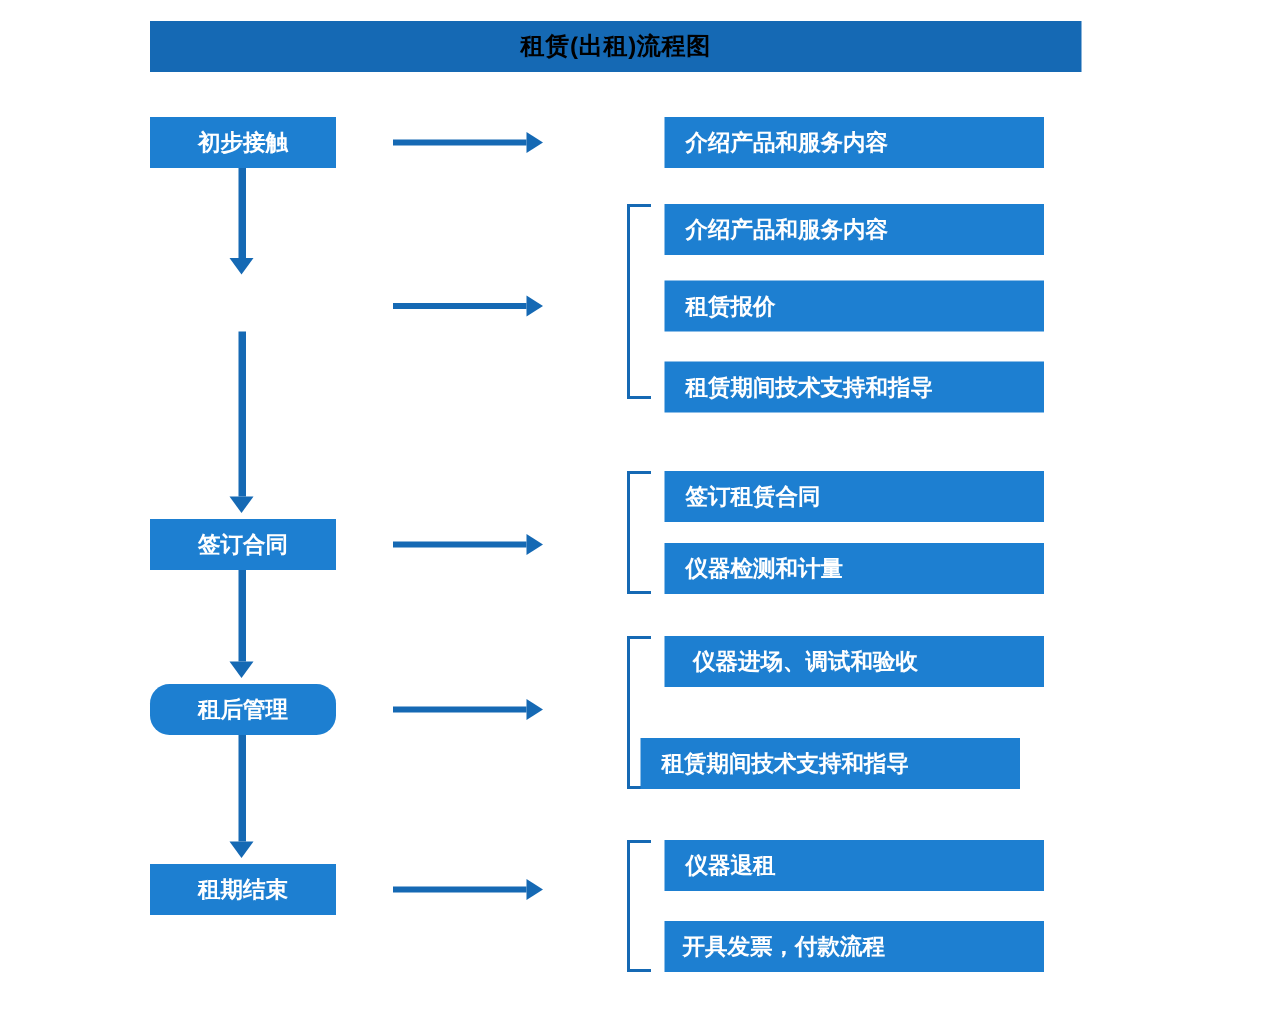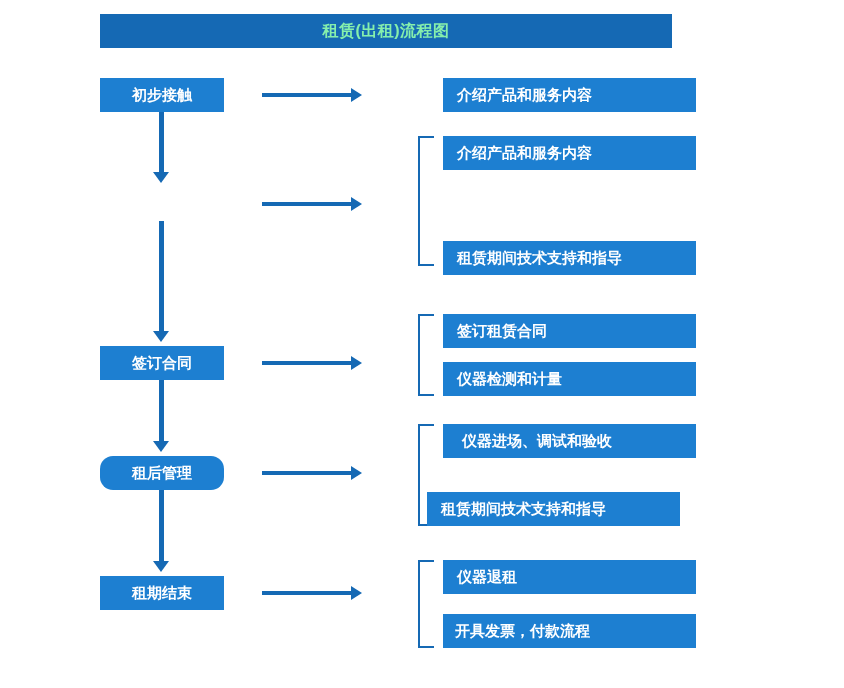--- a/index.html
+++ b/index.html
@@ -17,24 +17,24 @@
   #canvas {
     position: relative;
     width: 844px;
     height: 688px;
   }
   
   .title-bar {
     position: absolute;
     left: 100px;
     top: 14px;
-    width: 572px;
+    width: 621px;
     height: 34px;
     background: #1569b4;
-    color: #86efac;
+    color: #000000;
     font-size: 16px;
     font-weight: bold;
     display: flex;
     align-items: center;
     justify-content: center;
     letter-spacing: 0.5px;
   }
   
   .stage-box {
     position: absolute;
@@ -151,20 +151,21 @@
   </div>
 
   <div class="bracket" style="left:418px; top:136px; width:16px; height:130px;"></div>
   <div class="bracket" style="left:418px; top:314px; width:16px; height:82px;"></div>
   <div class="bracket" style="left:418px; top:424px; width:16px; height:102px;"></div>
   <div class="bracket" style="left:418px; top:560px; width:16px; height:88px;"></div>
 
   <div class="detail-box" style="left:443px; top:78px; width:253px;">介绍产品和服务内容</div>
 
   <div class="detail-box" style="left:443px; top:136px; width:253px;">介绍产品和服务内容</div>
+  <div class="detail-box" style="left:443px; top:187px; width:253px;">租赁报价</div>
   <div class="detail-box" style="left:443px; top:241px; width:253px;">租赁期间技术支持和指导</div>
 
   <div class="detail-box" style="left:443px; top:314px; width:253px;">签订租赁合同</div>
   <div class="detail-box" style="left:443px; top:362px; width:253px;">仪器检测和计量</div>
 
   <div class="detail-box" style="left:443px; top:424px; width:253px;padding-left:19px;">仪器进场、调试和验收</div>
   <div class="detail-box" style="left:427px; top:492px; width:253px;">租赁期间技术支持和指导</div>
 
   <div class="detail-box" style="left:443px; top:560px; width:253px;">仪器退租</div>
   <div class="detail-box" style="left:443px; top:614px; width:253px;padding-left:12px;">开具发票，付款流程</div>

